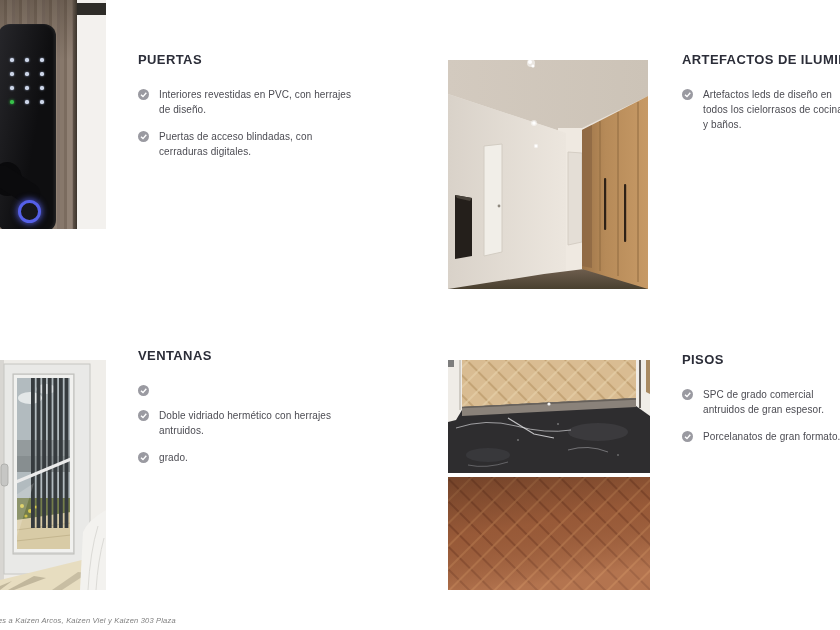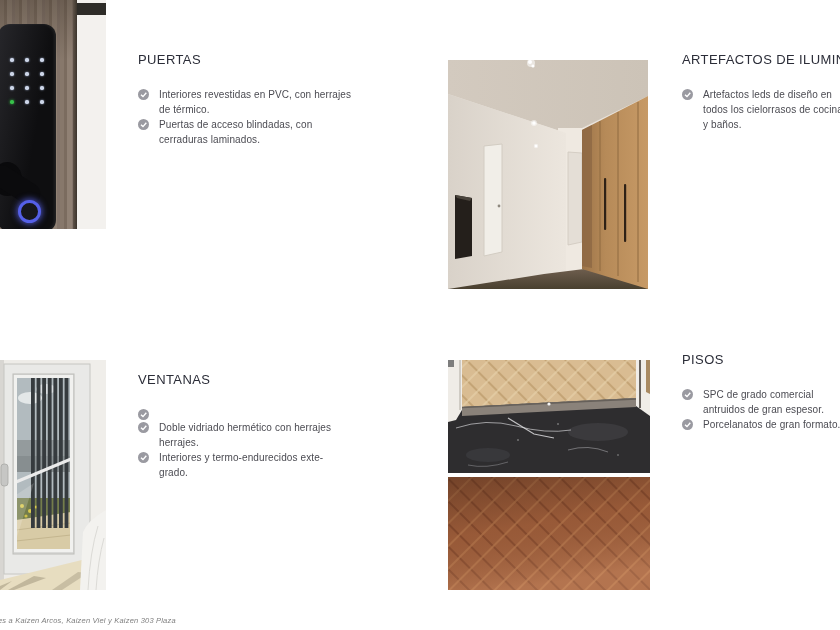--- a/index.html
+++ b/index.html
@@ -1,24 +1,24 @@
 <!DOCTYPE html>
 <html><head>
 <meta charset="utf-8">
 <style>
   html,body{margin:0;padding:0;background:#ffffff;}
   #page{position:relative;width:840px;height:630px;background:#ffffff;overflow:hidden;
         font-family:"Liberation Sans",sans-serif;}
 
   
   .txtcol{position:absolute;width:264px;}
-  .heading{font-weight:400;font-size:13px;line-height:16px;color:#2b2d38;
+  .heading{font-weight:700;font-size:13px;line-height:16px;color:#2b2d38;
            letter-spacing:.4px;white-space:nowrap;}
   .bullets{margin-top:19px;}
-  .bullet{display:flex;gap:10px;margin-top:0;align-items:flex-start;}
+  .bullet{display:flex;gap:10px;margin-top:12px;align-items:flex-start;}
   .bullet:first-child{margin-top:0;}
   .check{flex:0 0 11px;width:11px;height:11px;margin-top:2px;}
   .blines{min-width:0;}
   .line{font-size:10px;line-height:15px;color:#4b4b52;white-space:nowrap;letter-spacing:.1px;}
 
   
   .photo{position:absolute;overflow:hidden;}
   .photo svg{display:block;width:100%;height:100%;}
 
   
@@ -238,31 +238,31 @@
   <div class="txtcol" style="left:138px;top:52px;">
     <div class="heading">PUERTAS</div>
     <div class="bullets">
       <div class="bullet">
         <svg class="check" viewBox="0 0 11 11">
           <circle cx="5.5" cy="5.5" r="5.5" fill="#9a9aa1"></circle>
           <polyline points="3,5.8 5,7.6 8.3,3.8" fill="none" stroke="#ffffff" stroke-width="1.4"></polyline>
         </svg>
         <div class="blines">
           <div class="line">Interiores revestidas en PVC, con herrajes</div>
-          <div class="line">de térmico.</div>
+          <div class="line">de diseño.</div>
         </div>
       </div>
       <div class="bullet">
         <svg class="check" viewBox="0 0 11 11">
           <circle cx="5.5" cy="5.5" r="5.5" fill="#9a9aa1"></circle>
           <polyline points="3,5.8 5,7.6 8.3,3.8" fill="none" stroke="#ffffff" stroke-width="1.4"></polyline>
         </svg>
         <div class="blines">
           <div class="line">Puertas de acceso blindadas, con</div>
-          <div class="line">cerraduras laminados.</div>
+          <div class="line">cerraduras digitales.</div>
         </div>
       </div>
     </div>
   </div>
 
   <div class="txtcol" style="left:682px;top:52px;width:210px;">
     <div class="heading">ARTEFACTOS DE ILUMINACIÓN</div>
     <div class="bullets">
       <div class="bullet">
         <svg class="check" viewBox="0 0 11 11">
@@ -271,46 +271,45 @@
         </svg>
         <div class="blines">
           <div class="line">Artefactos leds de diseño en</div>
           <div class="line">todos los cielorrasos de cocinas</div>
           <div class="line">y baños.</div>
         </div>
       </div>
     </div>
   </div>
 
-  <div class="txtcol" style="left:138px;top:372px;">
+  <div class="txtcol" style="left:138px;top:348px;">
     <div class="heading">VENTANAS</div>
     <div class="bullets">
       <div class="bullet">
         <svg class="check" viewBox="0 0 11 11">
           <circle cx="5.5" cy="5.5" r="5.5" fill="#9a9aa1"></circle>
           <polyline points="3,5.8 5,7.6 8.3,3.8" fill="none" stroke="#ffffff" stroke-width="1.4"></polyline>
         </svg>
       </div>
       <div class="bullet">
         <svg class="check" viewBox="0 0 11 11">
           <circle cx="5.5" cy="5.5" r="5.5" fill="#9a9aa1"></circle>
           <polyline points="3,5.8 5,7.6 8.3,3.8" fill="none" stroke="#ffffff" stroke-width="1.4"></polyline>
         </svg>
         <div class="blines">
           <div class="line">Doble vidriado hermético con herrajes</div>
-          <div class="line">herrajes.</div>
-        </div>
-      </div>
-      <div class="bullet">
-        <svg class="check" viewBox="0 0 11 11">
-          <circle cx="5.5" cy="5.5" r="5.5" fill="#9a9aa1"></circle>
-          <polyline points="3,5.8 5,7.6 8.3,3.8" fill="none" stroke="#ffffff" stroke-width="1.4"></polyline>
-        </svg>
-        <div class="blines">
-          <div class="line">Interiores y termo-endurecidos exte-</div>
+          <div class="line">antruidos.</div>
+        </div>
+      </div>
+      <div class="bullet">
+        <svg class="check" viewBox="0 0 11 11">
+          <circle cx="5.5" cy="5.5" r="5.5" fill="#9a9aa1"></circle>
+          <polyline points="3,5.8 5,7.6 8.3,3.8" fill="none" stroke="#ffffff" stroke-width="1.4"></polyline>
+        </svg>
+        <div class="blines">
           <div class="line">grado.</div>
         </div>
       </div>
     </div>
   </div>
 
   <div class="txtcol" style="left:682px;top:352px;width:210px;">
     <div class="heading">PISOS</div>
     <div class="bullets">
       <div class="bullet">

